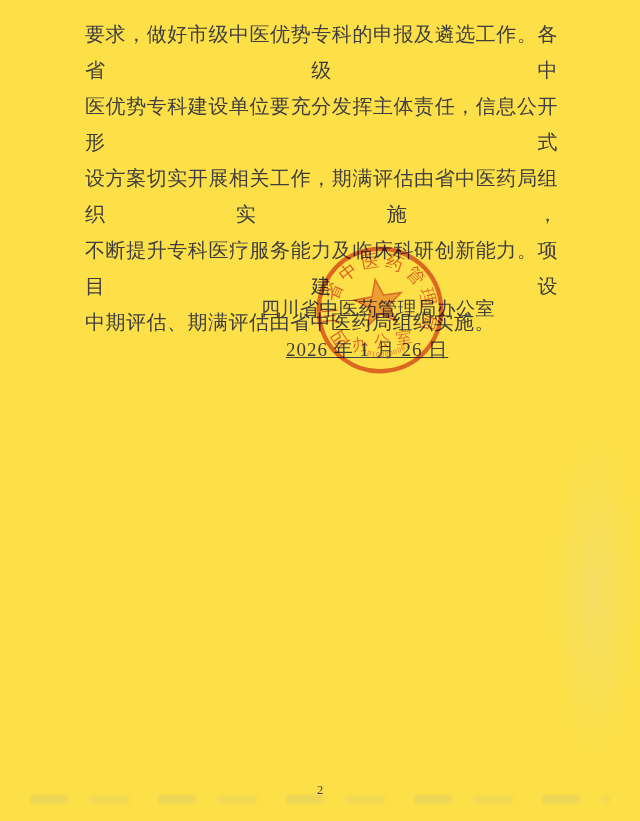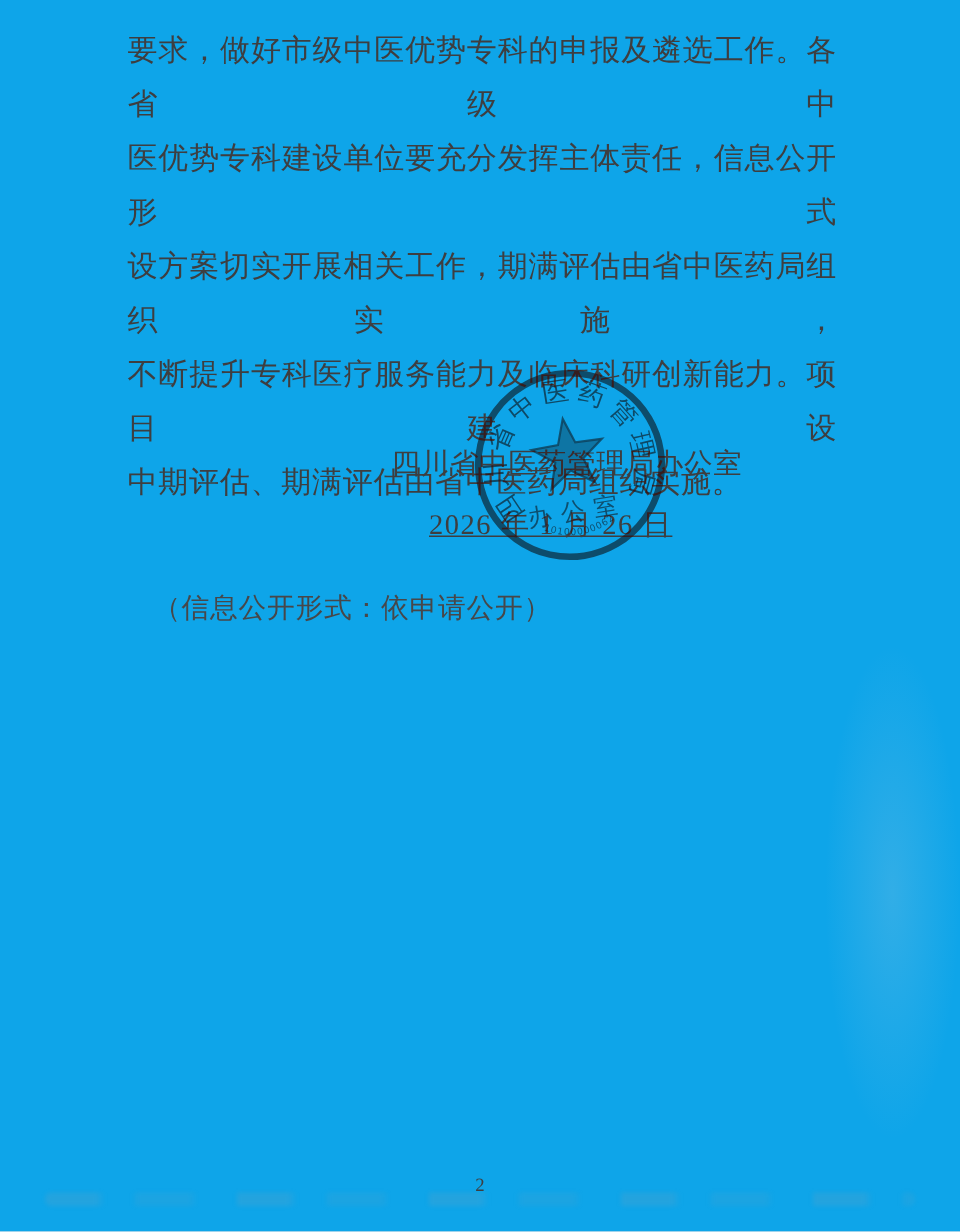--- a/index.html
+++ b/index.html
@@ -5,21 +5,21 @@
   html, body {
     margin: 0;
     padding: 0;
     background: #e9e9ec;
   }
   .page {
     position: relative;
     width: 640px;
     height: 821px;
     margin: 0 auto;
-    background: #0ea5e9;
+    background: #fde047;
     overflow: hidden;
     font-family: "Liberation Serif", "DejaVu Serif", serif;
     color: #3e3e40;
   }
   
   .body-text {
     position: absolute;
     left: 85px;
     top: 16px;
     width: 473px;
@@ -126,21 +126,20 @@
     <div class="body-line">设方案切实开展相关工作，期满评估由省中医药局组织实施，</div>
     <div class="body-line">不断提升专科医疗服务能力及临床科研创新能力。项目建设</div>
     <div class="body-line last-line">中期评估、期满评估由省中医药局组织实施。</div>
   </div>
 
 
   <div class="signature-line">四川省中医药管理局办公室</div>
 
   <div class="date-line">2026 年 1 月 26 日</div>
 
-  <div class="info-line">（信息公开形式：依申请公开）</div>
 
   <div class="seal">
     <svg viewBox="0 0 160 160" xmlns="http://www.w3.org/2000/svg">
       <defs>
         <path id="arcTop" d="M 46.9 105.9 A 42 42 0 1 1 113.1 105.9" fill="none"></path>
         <path id="arcBottom" d="M 57.5 119 A 45 45 0 0 0 102.5 119" fill="none"></path>
       </defs>
       <circle cx="80" cy="80" r="59" fill="none" stroke="#d65353" stroke-width="4.2" opacity="0.88"></circle>
       <polygon points="80,50 85.6,66.2 102.8,66.6 89.1,77.0 94.1,93.4 80,83.6 65.9,93.4 70.9,77.0 57.2,66.6 74.4,66.2" fill="#dd6a6a" fill-opacity="0.55" stroke="#d65353" stroke-width="1.4" stroke-opacity="0.8"></polygon>
       <text font-family="Liberation Serif, DejaVu Serif, serif" font-size="17" fill="#d65353" fill-opacity="0.9" letter-spacing="4">

